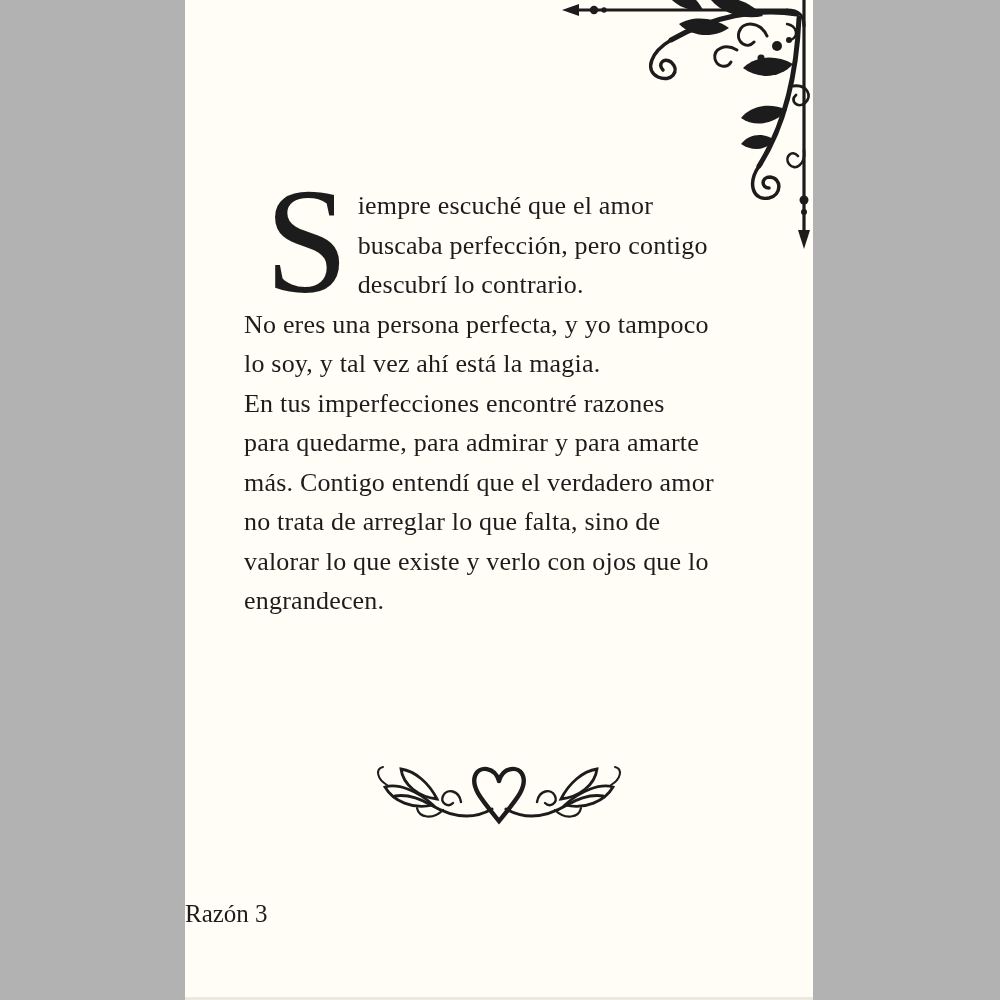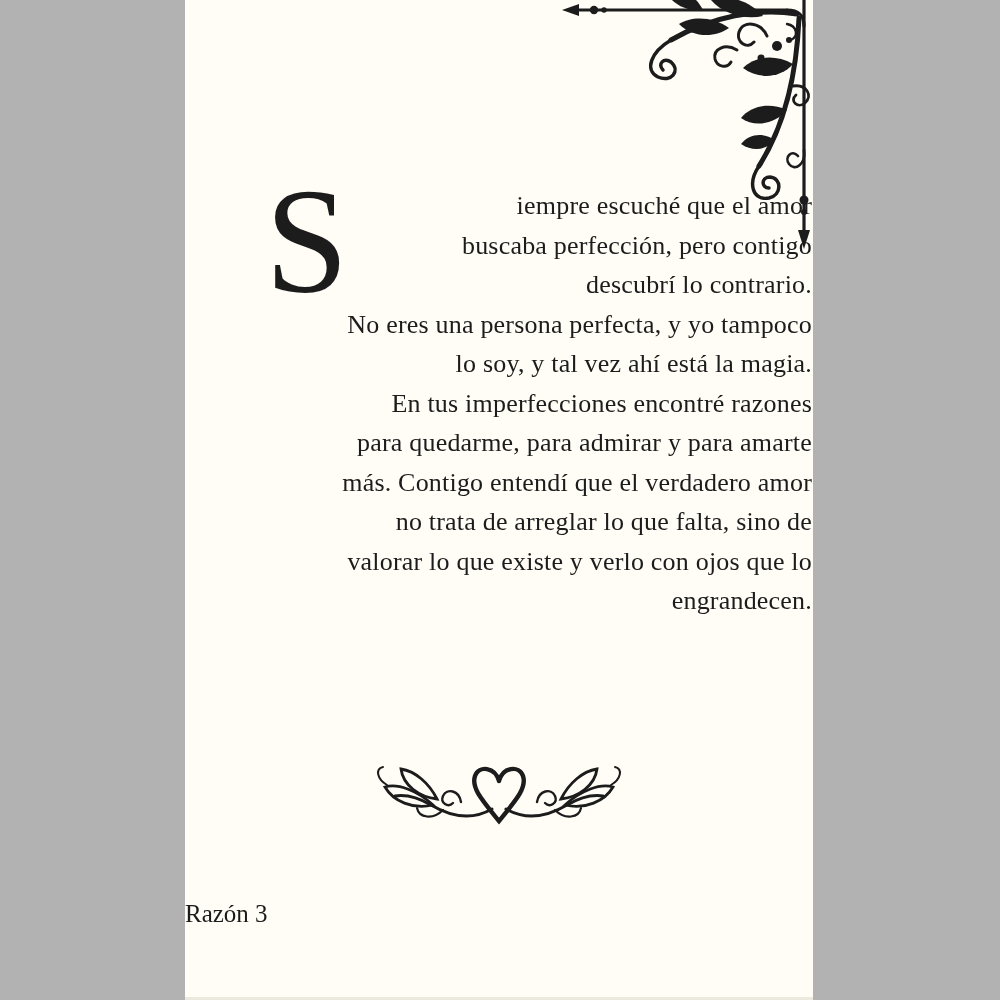--- a/index.html
+++ b/index.html
@@ -46,21 +46,20 @@
     top: 186px;
     width: 568px;
     font-size: 26px;
     line-height: 39.5px;
     letter-spacing: 0.2px;
     color: var(--ink-color, #1c1c1c);
   }
   .body-text p {
     margin: 0;
     white-space: pre-line;
-    text-align: right;
   }
   .dropcap {
     float: left;
     height: 117px;
     font-size: 150px;
     line-height: 111px;
     padding: 0 9px 0 21px;
     font-weight: 400;
   }
   .divider-ornament {

